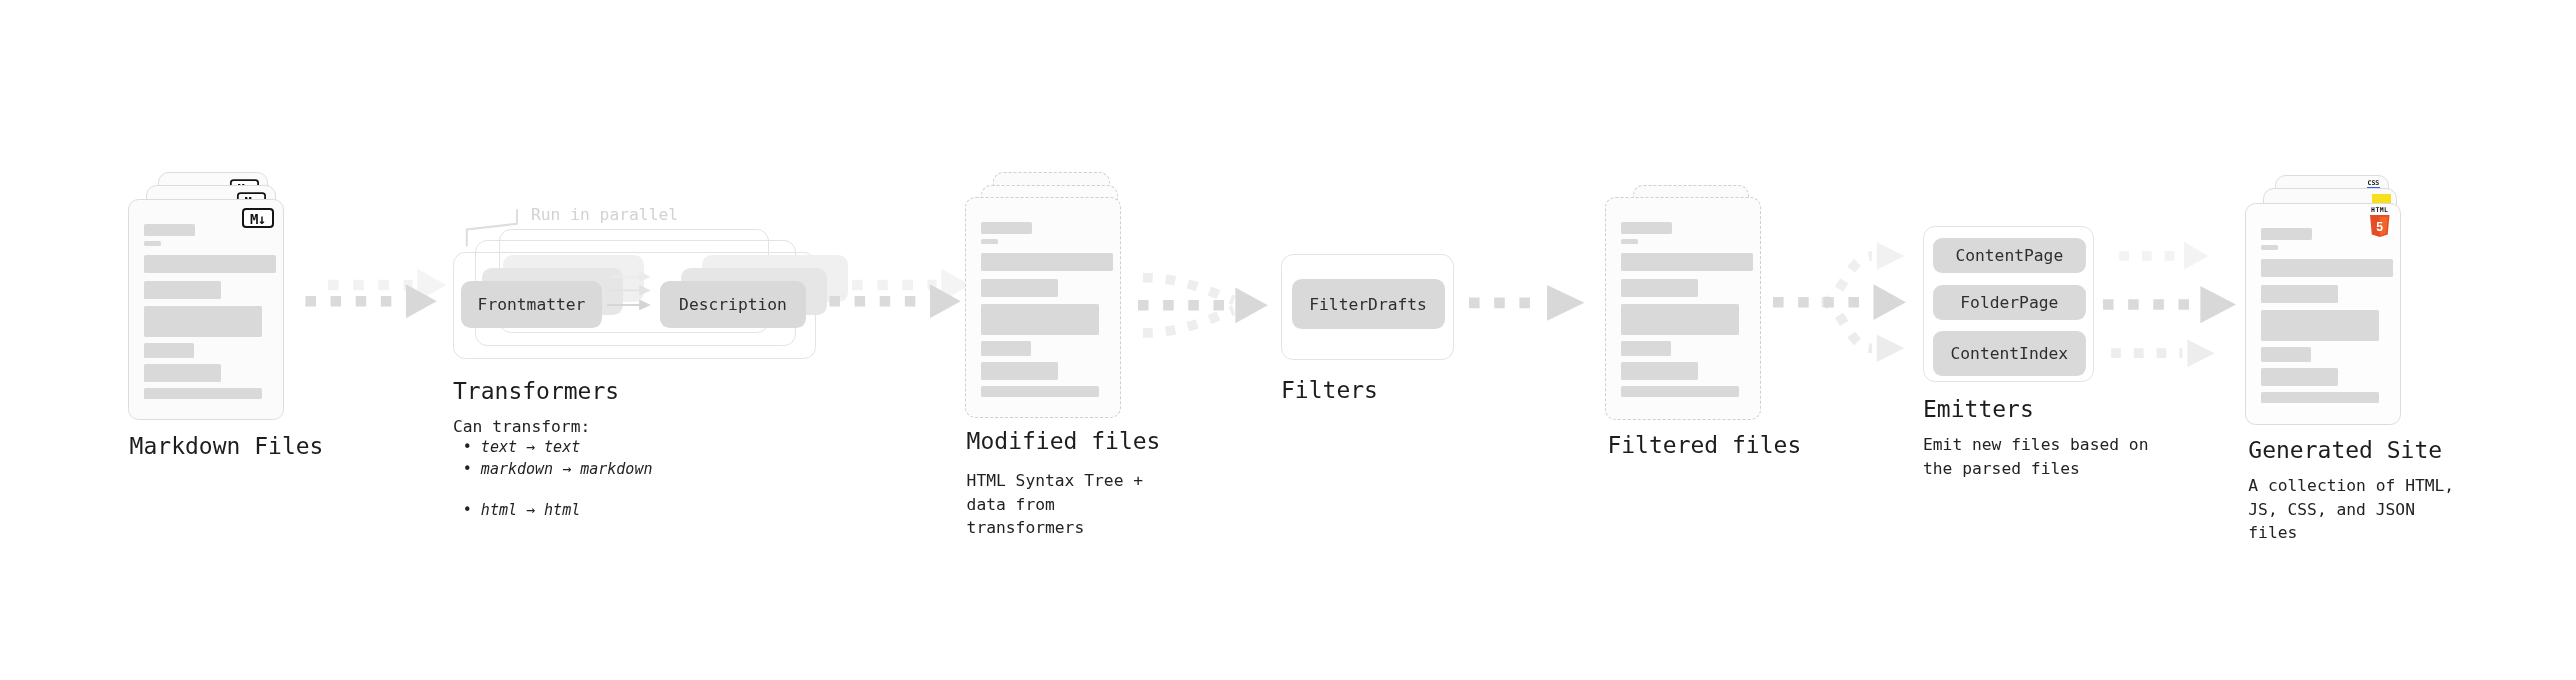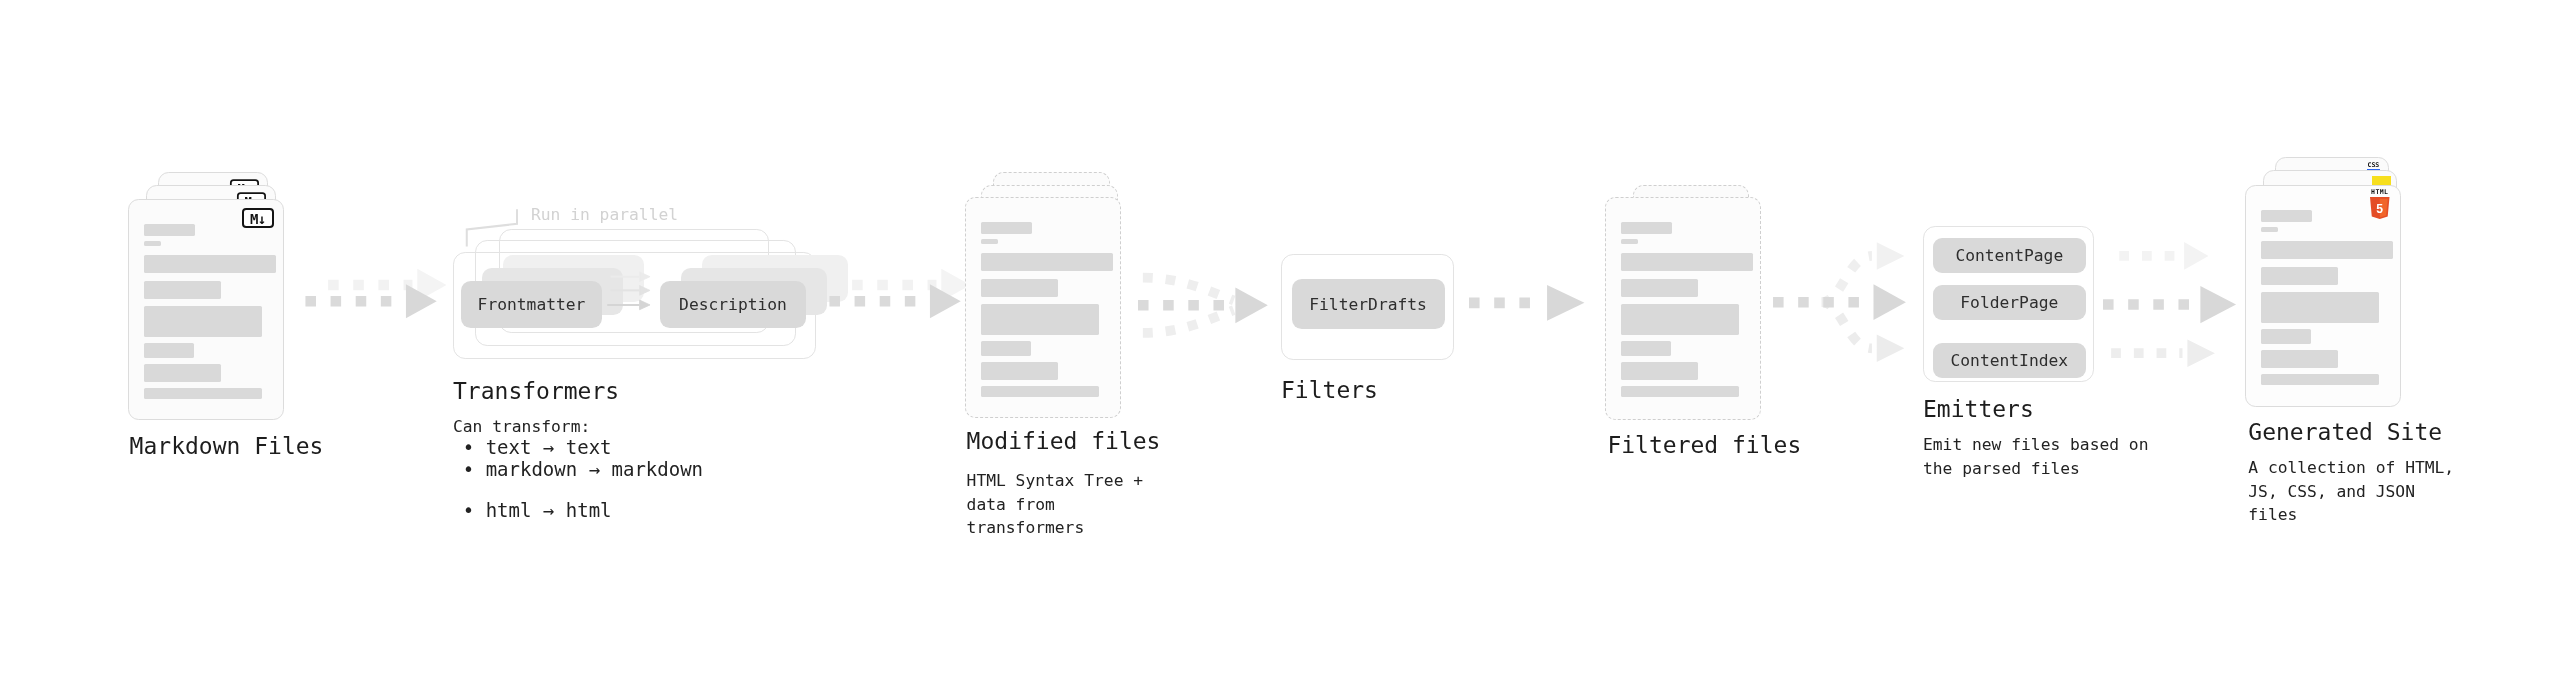--- a/index.html
+++ b/index.html
@@ -39,21 +39,21 @@
   .html5-badge .word{font-size:6.5px;font-weight:bold;letter-spacing:0.4px;color:#111;line-height:7.3px;}
   .css-badge{position:absolute;width:14.6px;text-align:center;}
   .css-badge .word{font-size:6.5px;font-weight:bold;color:#111;line-height:6.5px;}
   .css-underline{width:13px;height:2.4px;background:#2965f1;margin:0.8px auto 0;}
   .js-badge{position:absolute;width:19.5px;height:11.4px;background:#f7df1e;}
 
   
   .stage-label{position:absolute;font-size:23px;font-weight:500;color:#1d1d1d;white-space:nowrap;}
   .stage-desc{position:absolute;font-size:16.3px;line-height:23.6px;color:#222;white-space:pre-line;}
   .desc-title{position:absolute;font-size:16.3px;line-height:21px;color:#222;white-space:nowrap;}
-  .bullet{position:absolute;font-size:19px;line-height:21px;color:#222;white-space:nowrap;padding-left:9.8px;}
+  .bullet{position:absolute;font-size:15px;line-height:21px;color:#222;white-space:nowrap;padding-left:9.8px;font-style:italic;}
   .note{position:absolute;font-size:16.3px;color:#d2d2d2;white-space:nowrap;margin-left:7px;}
 
   
   .frame{position:absolute;border:1.6px solid #e3e3e3;border-radius:12.2px;box-sizing:border-box;background:transparent;}
   .gbox{
     position:absolute;background:#d9d9d9;border-radius:9.8px;
     display:flex;align-items:center;justify-content:center;
     font-size:16.3px;color:#2e2e2e;box-sizing:border-box;
   }
   .ghost1{background:#e6e6e6;}
@@ -211,42 +211,42 @@
     <polygon points="128,20 162,37 128,54" fill="#f1f1f1"></polygon>
     <polygon points="128,134 162,151 128,168" fill="#ececec"></polygon>
     <line x1="0" y1="94" x2="118" y2="94" stroke="#dadada" stroke-width="13" stroke-dasharray="13 18"></line>
     <polygon points="124,72 164,94 124,116" fill="#d8d8d8"></polygon>
   </svg>
 
   <div class="stage" style="left:1923px;top:226px;width:228px;height:260px;">
     <div class="frame" style="left:0px;top:0px;width:171px;height:156px;"></div>
     <div class="gbox" style="left:9.8px;top:12.2px;width:153px;height:35px;border-radius:9px;">ContentPage</div>
     <div class="gbox" style="left:9.8px;top:59px;width:153px;height:35px;border-radius:9px;">FolderPage</div>
-    <div class="gbox" style="left:9.8px;top:105px;width:153px;height:35px;border-radius:9px;margin-top:12px;">ContentIndex</div>
+    <div class="gbox" style="left:9.8px;top:105px;width:153px;height:45px;border-radius:9px;">ContentIndex</div>
     <div class="stage-label" style="left:0px;top:170px;">Emitters</div>
     <div class="stage-desc" style="left:0px;top:207px;">Emit new files based on
 the parsed files</div>
   </div>
 
   <svg class="abs" style="left:2103px;top:234px;" width="142" height="146" viewBox="0 0 175 180">
     <g>
       <line x1="20" y1="27" x2="95" y2="27" stroke="#f3f3f3" stroke-width="12" stroke-dasharray="12 16"></line>
       <polygon points="100,10 130,27 100,44" fill="#f3f3f3"></polygon>
     </g>
     <g>
       <line x1="0" y1="87" x2="112" y2="87" stroke="#dadada" stroke-width="13" stroke-dasharray="13 18"></line>
       <polygon points="120,64 164,87 120,110" fill="#d8d8d8"></polygon>
     </g>
     <g>
       <line x1="10" y1="147" x2="98" y2="147" stroke="#ededed" stroke-width="12" stroke-dasharray="12 16"></line>
       <polygon points="104,130 138,147 104,164" fill="#ededed"></polygon>
     </g>
   </svg>
 
-  <div class="stage" style="left:2245px;top:146px;width:228px;height:374px;">
+  <div class="stage" style="left:2245px;top:164px;width:228px;height:374px;">
     <div class="file-card backcard" style="left:30px;top:11.4px;width:114px;">
       <div class="css-badge" style="right:7.3px;top:3.3px;">
         <div class="word">CSS</div>
         <div class="css-underline"></div>
       </div>
     </div>
     <div class="file-card backcard" style="left:18px;top:23.6px;width:134px;">
       <div class="js-badge" style="right:4.9px;top:5.7px;"></div>
     </div>
     <div class="file-card" style="left:0px;top:39px;height:222px;background:#fdfdfd;">

